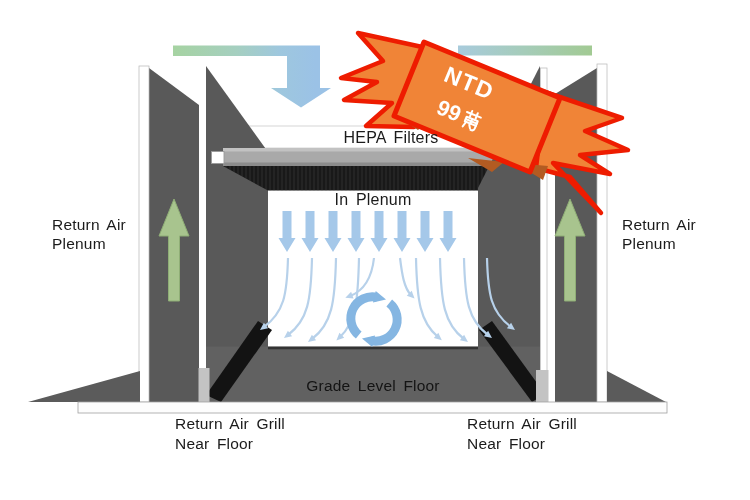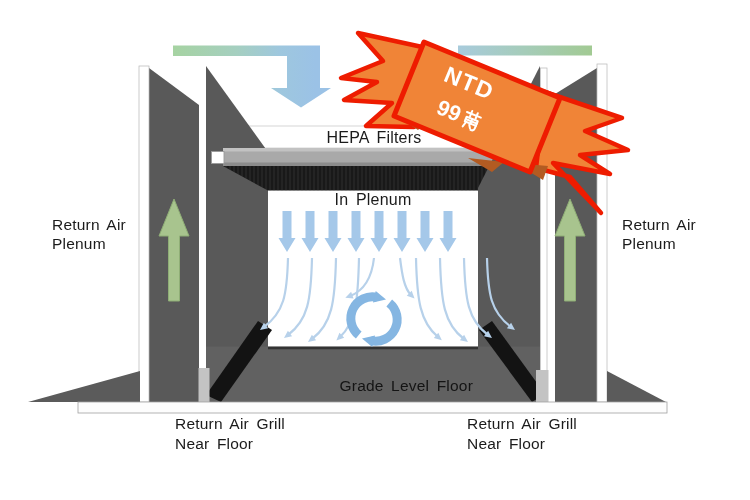--- a/index.html
+++ b/index.html
@@ -1,24 +1,24 @@
 <!DOCTYPE html>
 <html><head>
 <meta charset="utf-8">
 <style>
   html,body{margin:0;padding:0;background:#fff;}
   .stage{position:relative;width:750px;height:500px;background:#ffffff;overflow:hidden;
          font-family:"Liberation Sans",sans-serif;}
   .stage svg{position:absolute;left:0;top:0;z-index:1;}
   .lbl{position:absolute;z-index:2;color:#1b1b1b;word-spacing:3px;letter-spacing:0.2px;}
-  .lbl-hepa{left:254px;top:129px;width:240px;text-align:center;font-size:16px;}
+  .lbl-hepa{left:271px;top:129px;width:240px;text-align:center;font-size:16px;}
   .lbl-ceiling{left:273px;top:191px;width:200px;text-align:center;font-size:16px;}
   .lbl-plenum-l{left:52px;top:215px;font-size:15.5px;line-height:19px;}
   .lbl-plenum-r{left:622px;top:215px;font-size:15.5px;line-height:19px;}
-  .lbl-grade{left:273px;top:377px;width:200px;text-align:right;font-size:15.5px;color:#141414;}
+  .lbl-grade{left:273px;top:377px;width:200px;text-align:center;font-size:15.5px;color:#141414;}
   .lbl-grill-l{left:175px;top:414px;font-size:15.5px;line-height:19.5px;}
   .lbl-grill-r{left:467px;top:414px;font-size:15.5px;line-height:19.5px;}
   .badge-text{font-family:"Liberation Sans",sans-serif;font-weight:bold;fill:#ffffff;}
 </style>
 </head>
 <body>
 
 <div class="stage">
 
 <svg width="750" height="500" viewBox="0 0 750 500">

